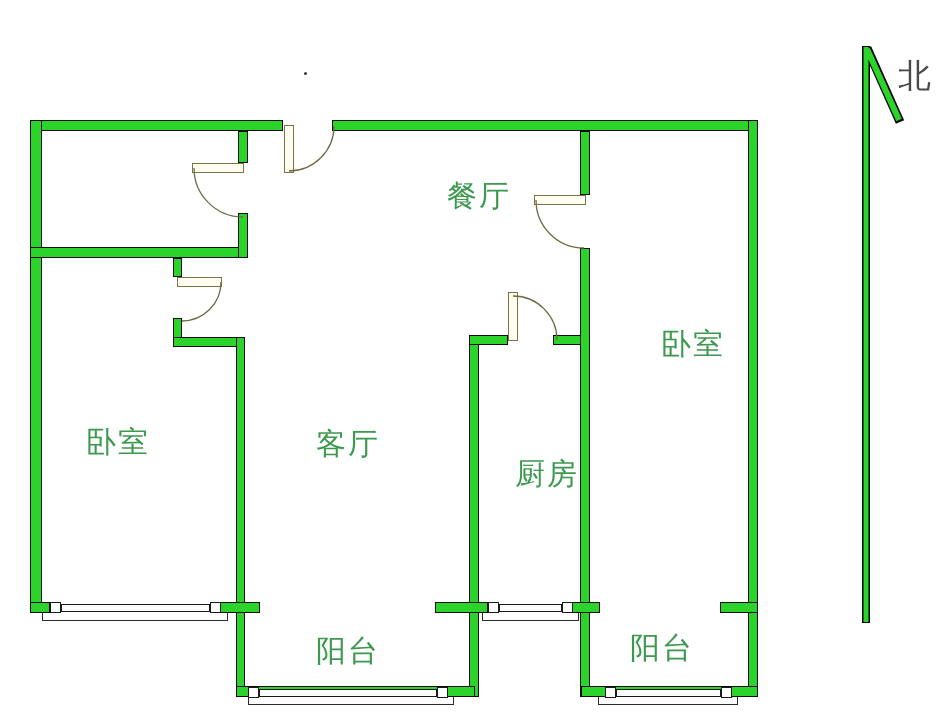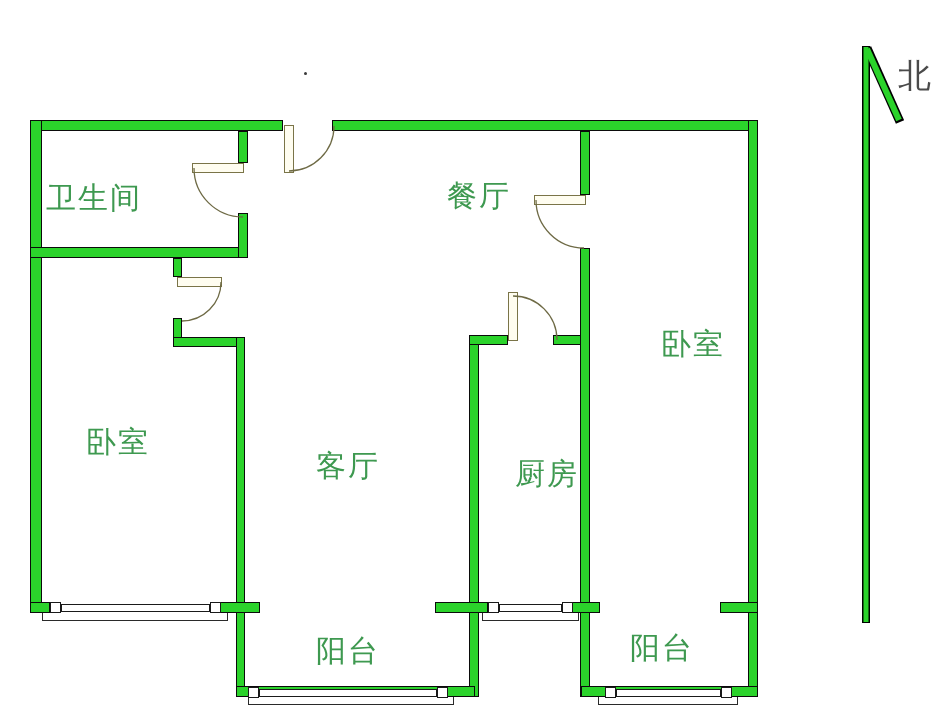--- a/index.html
+++ b/index.html
@@ -107,24 +107,23 @@
     <path class="arc" d="M536 200 A48 48 0 0 0 584 248"></path>
     <path class="arc" d="M513 296 A44 44 0 0 1 557 340"></path>
     <g>
       <path class="na-black" d="M866 46 L866 623" stroke-width="8"></path>
       <path class="na-black" d="M867 48 L900 122" stroke-width="9"></path>
       <path class="na-green" d="M866 47 L866 622" stroke-width="5"></path>
       <path class="na-green" d="M867 49 L899 120" stroke-width="6"></path>
     </g>
   </svg>
 
-  <div class="room-label" style="left:46px;top:183px">卫生间</div>
   <div class="room-label" style="left:447px;top:181px">餐厅</div>
   <div class="room-label" style="left:661px;top:329px">卧室</div>
   <div class="room-label" style="left:86px;top:427px">卧室</div>
-  <div class="room-label" style="left:316px;top:451px">客厅</div>
+  <div class="room-label" style="left:316px;top:429px">客厅</div>
   <div class="room-label" style="left:515px;top:459px">厨房</div>
   <div class="room-label" style="left:316px;top:636px">阳台</div>
   <div class="room-label" style="left:630px;top:633px">阳台</div>
   <div class="north-label" style="left:898px;top:60px">北</div>
 
   <div class="dot" style="left:304px;top:72px"></div>
 </div>
 
 </body></html>

